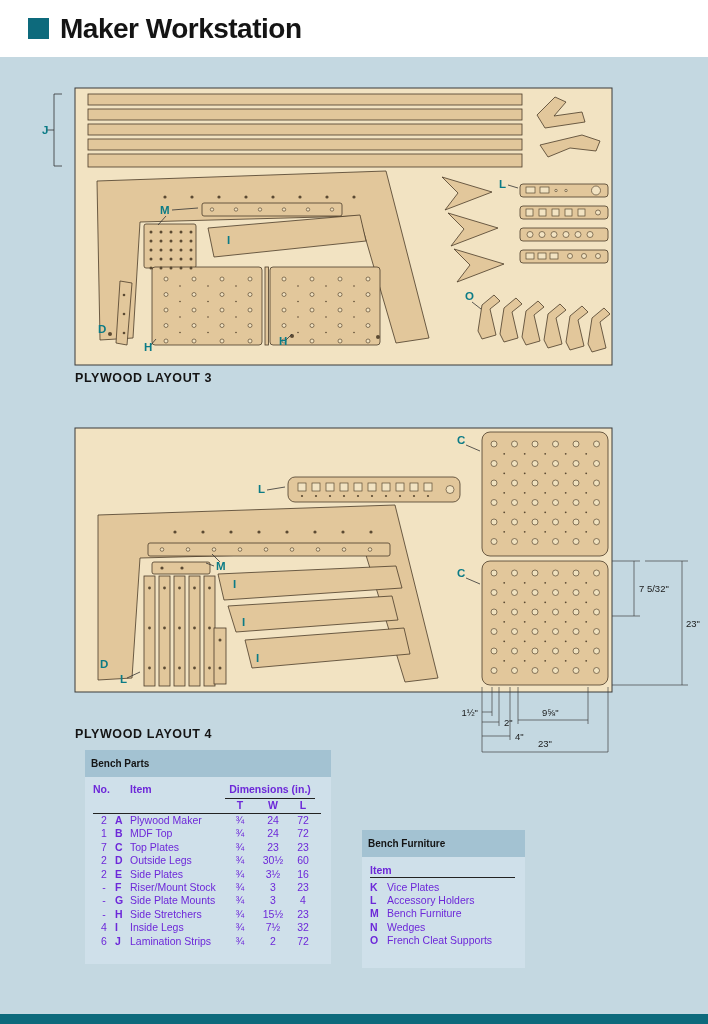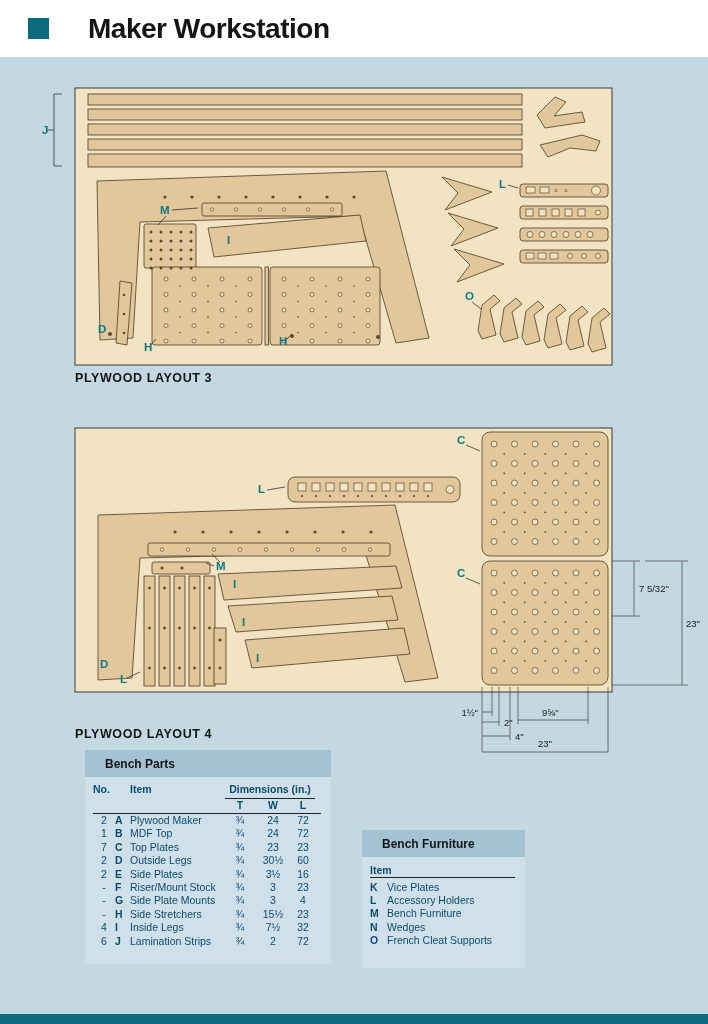--- a/index.html
+++ b/index.html
@@ -1,36 +1,36 @@
 <!DOCTYPE html>
 <html><head>
 <meta charset="utf-8">
 <style>
   html,body{margin:0;padding:0;}
   body{background:#7f8d94;font-family:"Liberation Sans","DejaVu Sans",sans-serif;}
   .page{position:relative;width:708px;height:1024px;background:#c4d8e1;overflow:hidden;}
-  .header{position:absolute;left:0;top:0;width:100%;height:57px;background:#ffffff;display:flex;align-items:center;gap:28px;}
+  .header{position:absolute;left:0;top:0;width:100%;height:57px;background:#ffffff;display:flex;align-items:center;}
   .logo-square{width:21px;height:21px;background:#0d6a7c;margin-left:28px;margin-right:11px;}
   .page-title{font-size:28px;font-weight:bold;color:#141414;letter-spacing:-0.5px;}
   .diagram{position:absolute;}
   #layout3-svg{left:40px;top:85px;}
   #layout4-svg{left:40px;top:420px;}
   .caption{position:absolute;left:75px;width:537px;text-align:left;font-size:12.5px;font-weight:bold;color:#141414;letter-spacing:0.6px;}
   #caption3{top:371px;}
   #caption4{top:699px;margin-top:28px;}
   svg text{font-family:"Liberation Sans","DejaVu Sans",sans-serif;}
   .plabel{fill:#0b7b86;font-size:11.5px;font-weight:bold;}
   .dim{fill:#1a1a1a;font-size:9.5px;}
   .dimline{stroke:#444;stroke-width:0.7;fill:none;}
   .leader{stroke:#333;stroke-width:0.8;fill:none;}
   .panel{position:absolute;background:#cfe0ea;}
   #bench-parts{left:85px;top:750px;width:246px;height:214px;}
   #bench-furniture{left:362px;top:830px;width:163px;height:138px;}
-  .panel-header{height:27px;background:#a3c2d2;display:flex;align-items:center;padding-left:20px;font-size:12px;font-weight:bold;color:#141414;}
-  .panel-body{padding:6px 10px 0 8px;color:#0c4a6e;}
+  .panel-header{height:27px;background:#a3c2d2;display:flex;align-items:center;padding-left:6px;font-size:10px;font-weight:bold;color:#141414;}
+  .panel-body{padding:6px 10px 0 8px;color:#6d28d9;}
   .bp-head1{display:grid;grid-template-columns:37px 95px 90px;font-weight:bold;font-size:10.5px;line-height:13px;}
   .bp-head1 .col-dims{text-align:center;border-bottom:1px solid #222;padding-bottom:2px;}
   .bp-head2{display:grid;grid-template-columns:132px 30px 36px 24px;font-weight:bold;font-size:10.5px;line-height:13px;border-bottom:1px solid #222;padding-bottom:1px;}
   .bp-head2 span{text-align:center;}
   .bp-row{display:grid;grid-template-columns:22px 15px 95px 30px 36px 24px;font-size:10.5px;line-height:13.4px;}
   .bp-row .c-no{text-align:center;}
   .bp-row .c-key{font-weight:bold;}
   .bp-row .c-t,.bp-row .c-w,.bp-row .c-l{text-align:center;}
   .bf-head{font-weight:bold;font-size:10.5px;line-height:14px;border-bottom:1px solid #222;margin-bottom:3px;}
   .bf-row{display:grid;grid-template-columns:17px auto;font-size:10.5px;line-height:13.2px;}

